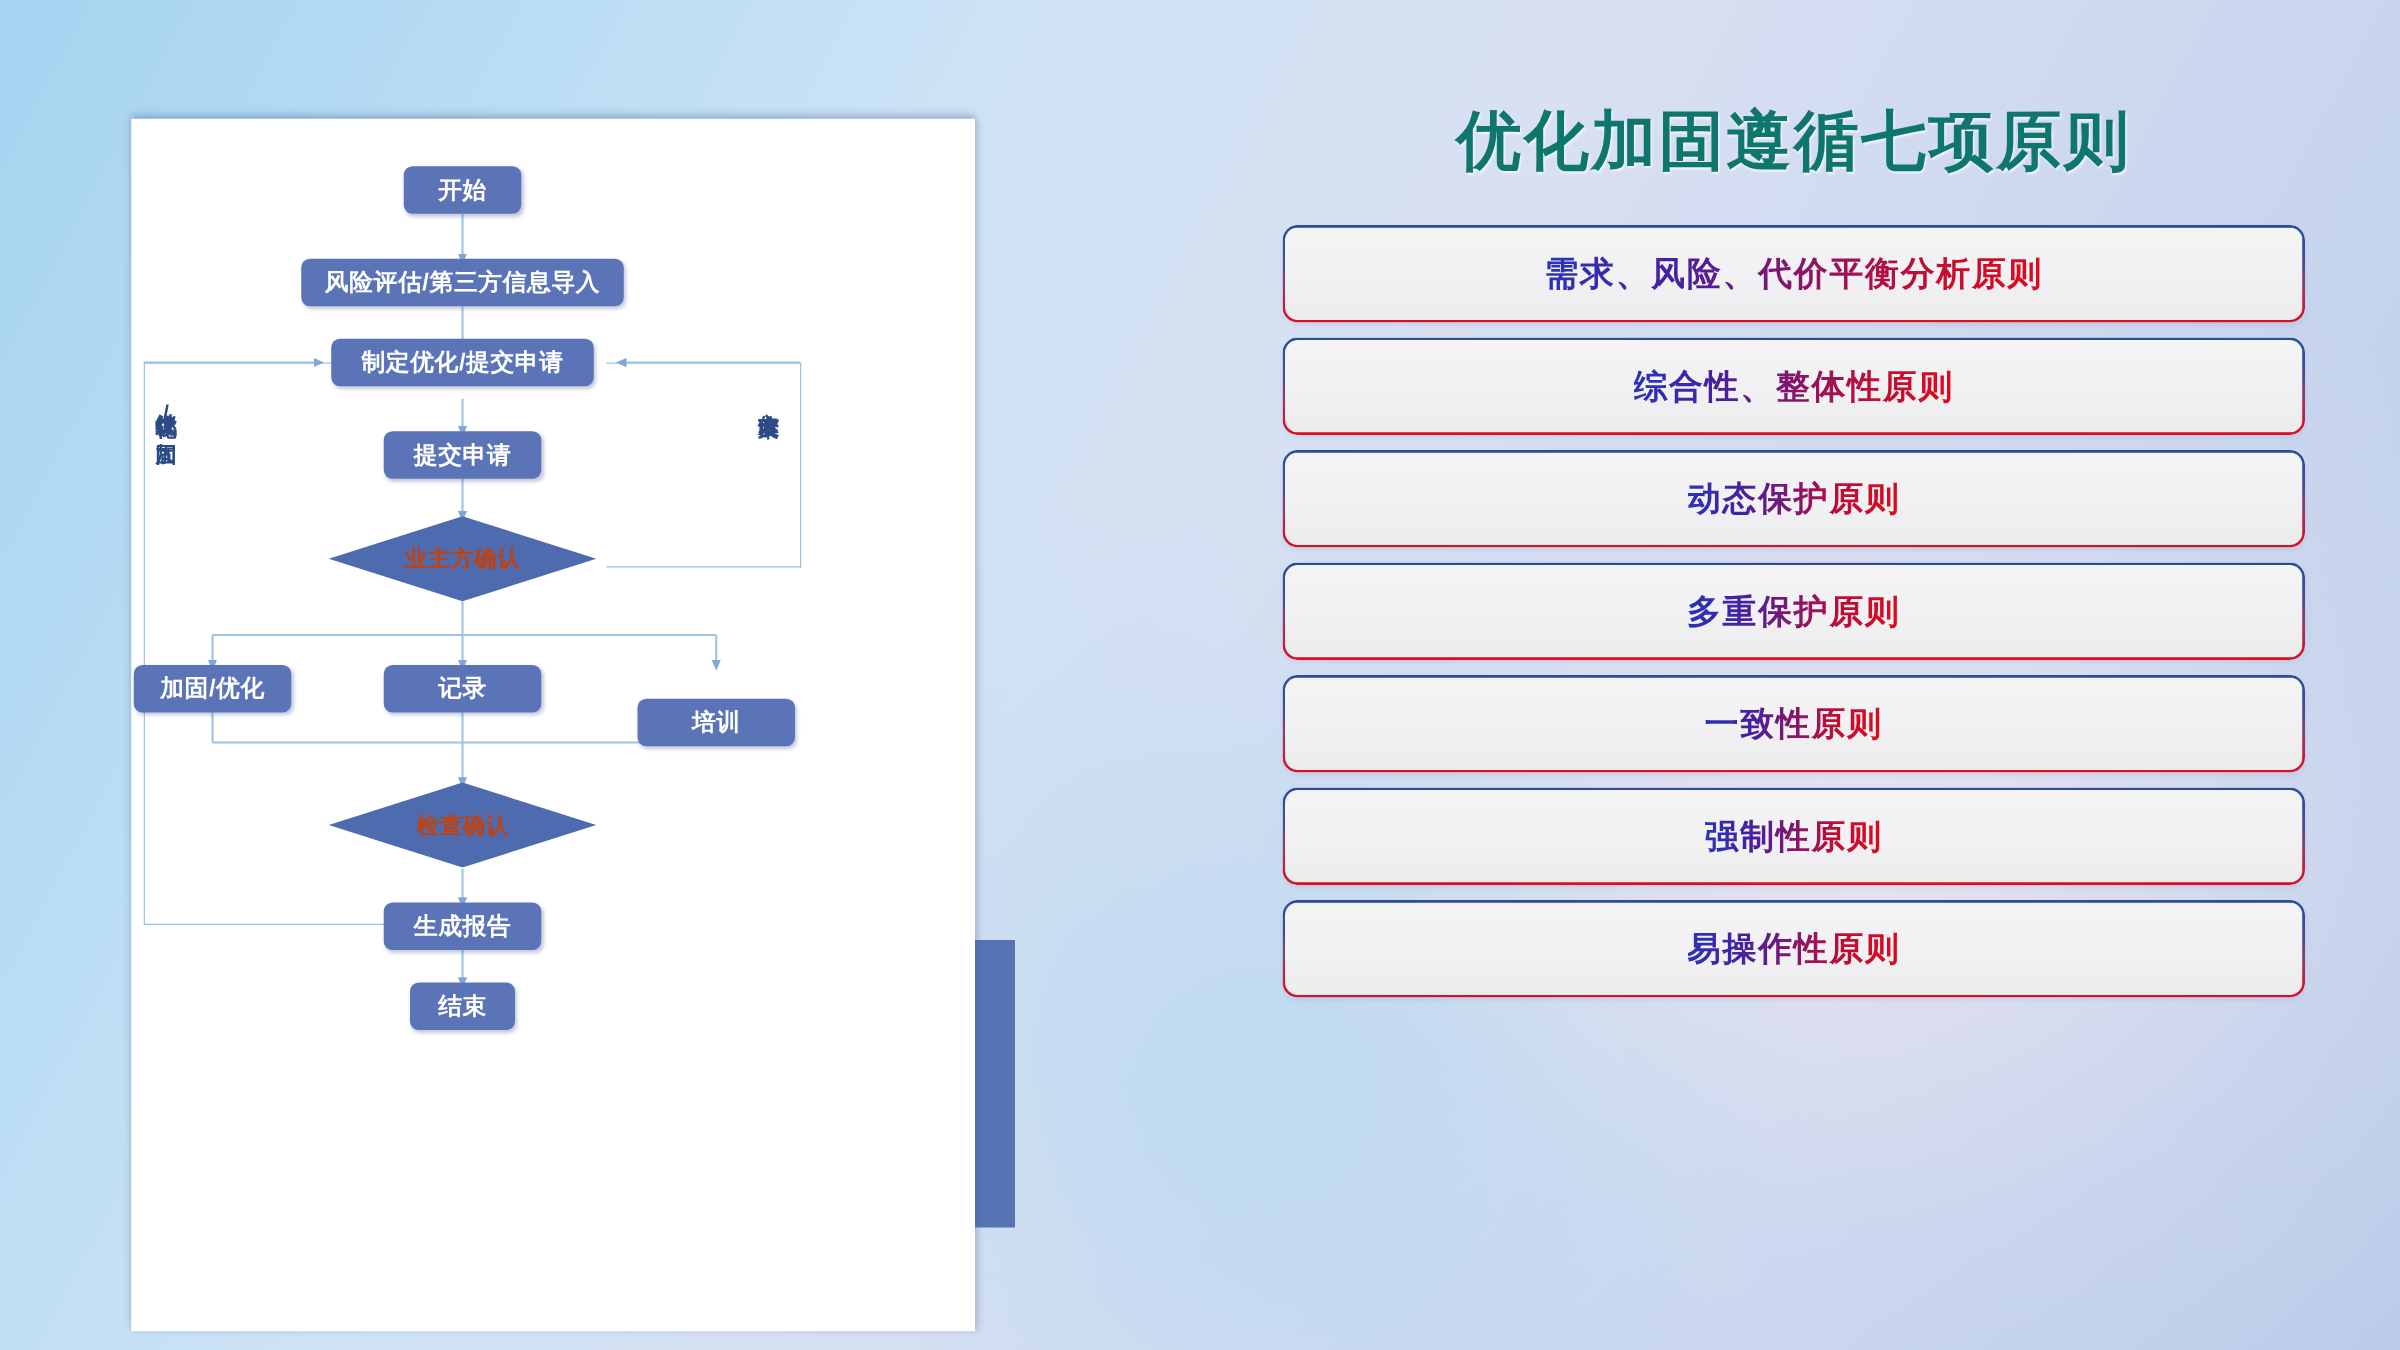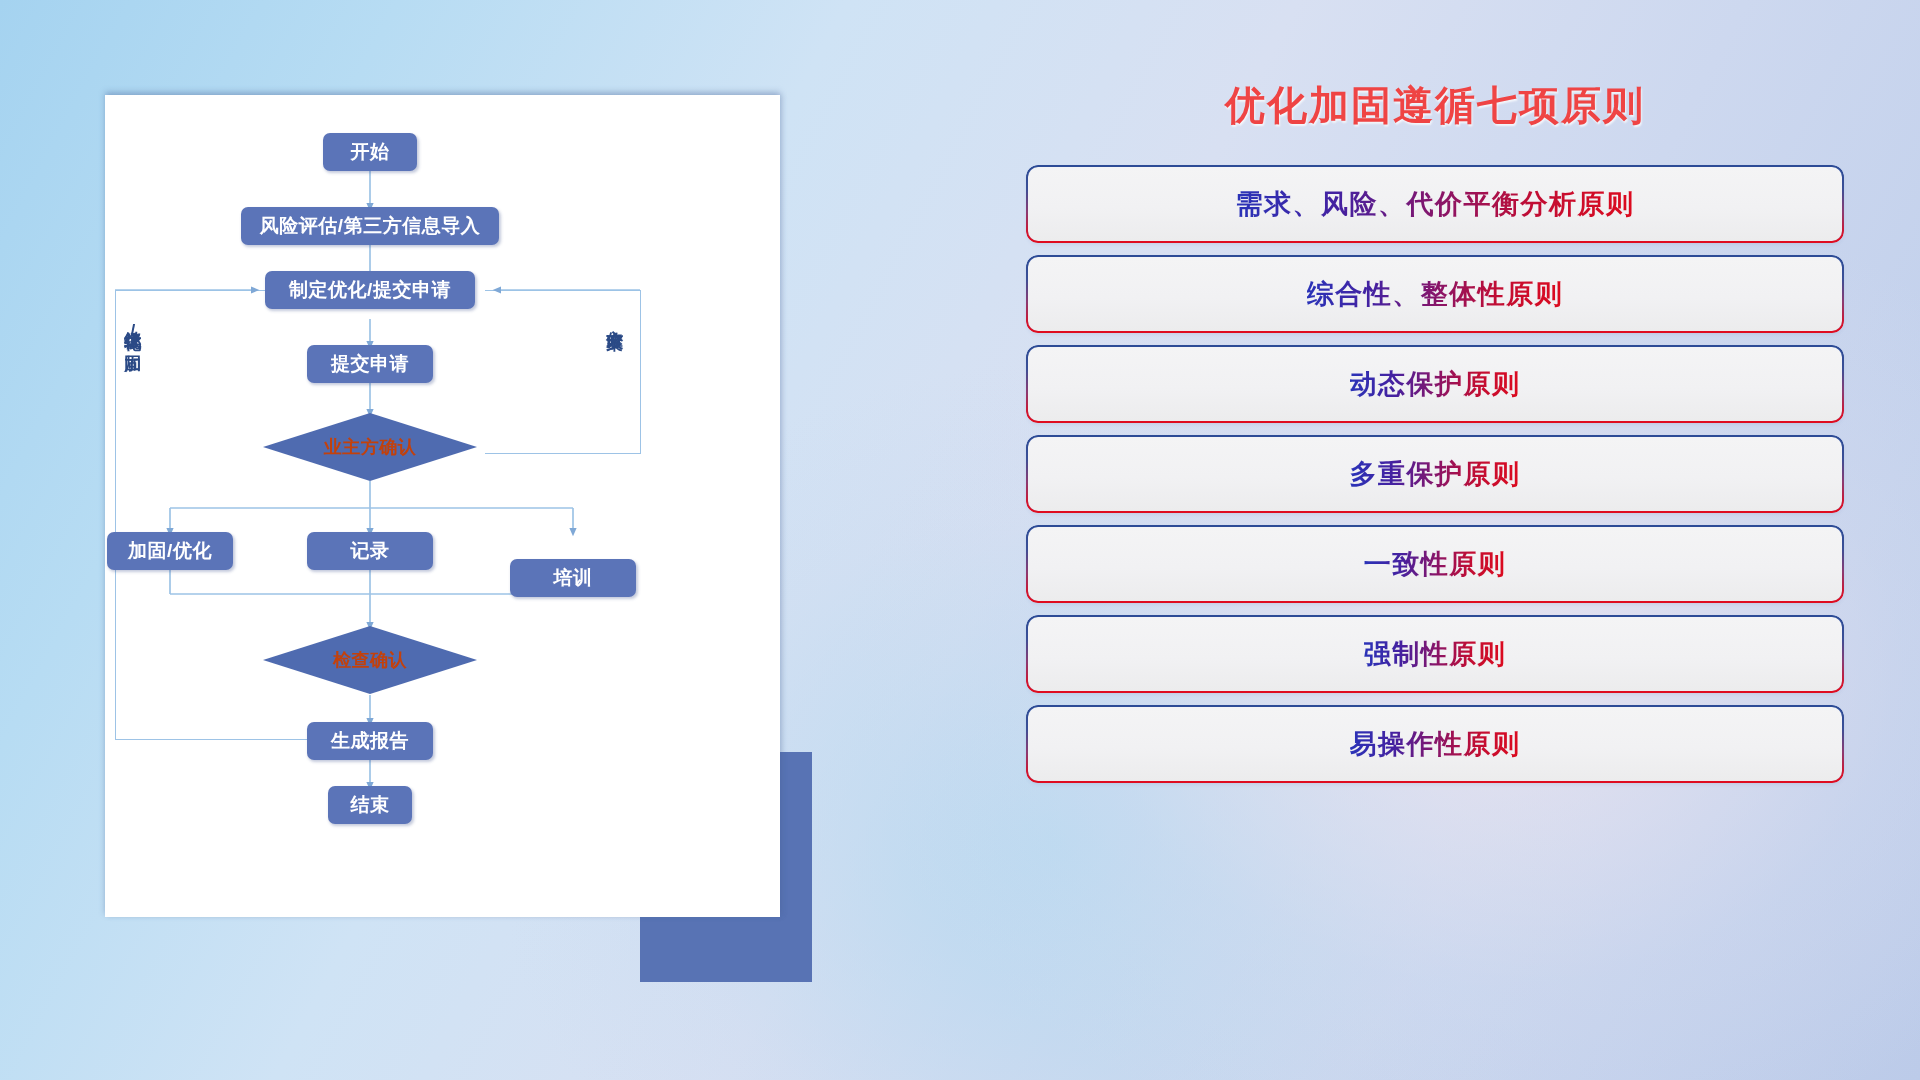--- a/index.html
+++ b/index.html
@@ -19,21 +19,21 @@
   
   #flow-panel-shadow {
     position: absolute;
     left: 640px; top: 752px;
     width: 172px; height: 230px;
     background: #5873b4;
   }
   #flow-panel {
     position: absolute;
     left: 105px; top: 95px;
-    width: 675px; height: 822px;
+    width: 675px; height: 970px;
     background: #ffffff;
     box-shadow: 0 -3px 6px rgba(70,95,150,0.35), 3px 0 5px rgba(70,95,150,0.12);
   }
 
   
   .loop-rect {
     position: absolute;
     border: 1.6px solid #9dc3e6;
   }
 
@@ -95,23 +95,23 @@
   }
 
   
   #right-pane {
     position: absolute;
     left: 1020px; top: 78px;
     width: 830px; height: 950px;
   }
   #right-title {
     text-align: center;
-    font-size: 40px;
-    font-weight: bold;
-    color: #ef4444;
+    font-size: 52px;
+    font-weight: bold;
+    color: #0f766e;
     letter-spacing: 2px;
     margin: 0 0 34px 0;
     text-shadow: 1px 2px 2px rgba(255,255,255,0.75);
   }
   .principle-card {
     position: relative;
     height: 74px;
     margin: 0 8px 16px 8px;
     border-radius: 11px;
     background: linear-gradient(180deg, #f4f4f5 0%, #f1f1f3 55%, #ececed 100%);

